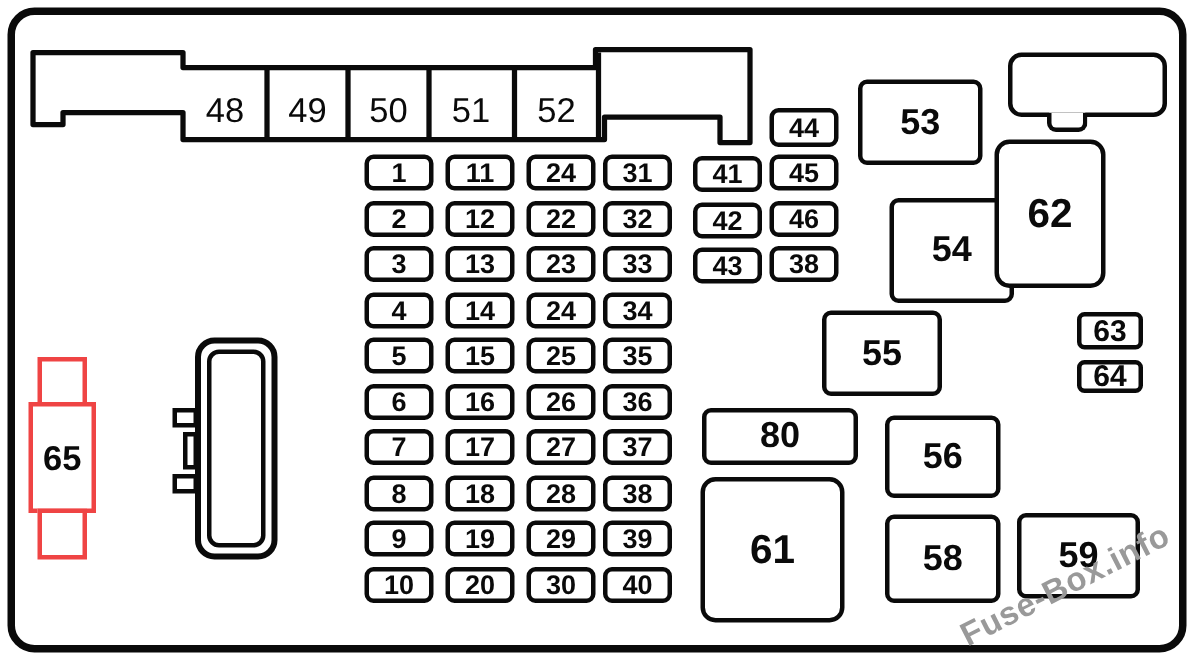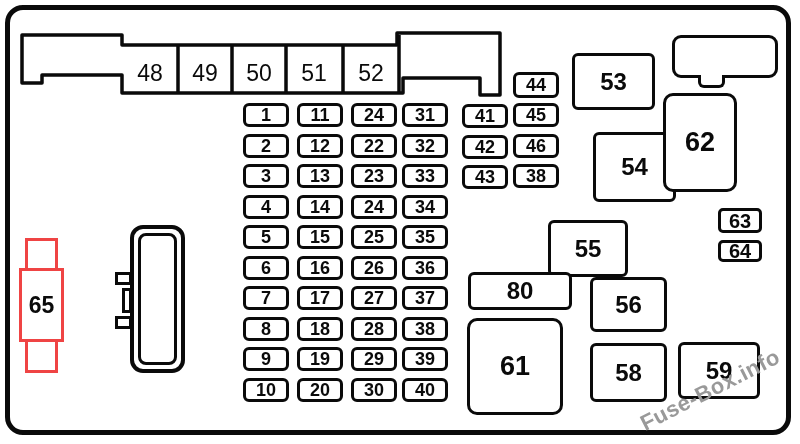--- a/index.html
+++ b/index.html
@@ -129,21 +129,21 @@
   <div class="fuse tall abs" style="left:513px;top:72px">44</div>
   <div class="fcol" style="left:513px;top:103px">
     <div class="fuse">45</div>
     <div class="fuse">46</div>
     <div class="fuse">38</div>
   </div>
 
   <div class="box" style="left:572px;top:53px;width:83px;height:57px">53</div>
   <div class="box" style="left:593px;top:132px;width:83px;height:70px">54</div>
   <div class="box big" style="left:663px;top:93px;width:74px;height:99px">62</div>
-  <div class="box" style="left:548px;top:220px;width:80px;height:57px">55</div>
+  <div class="box" style="left:548px;top:207px;width:80px;height:57px">55</div>
   <div class="box mini" style="left:718px;top:208px;width:44px;height:25px">63</div>
   <div class="box mini" style="left:718px;top:240px;width:44px;height:22px">64</div>
   <div class="box" style="left:468px;top:272px;width:104px;height:38px">80</div>
   <div class="box" style="left:590px;top:277px;width:77px;height:55px">56</div>
   <div class="box big" style="left:467px;top:318px;width:96px;height:97px">61</div>
   <div class="box" style="left:590px;top:343px;width:77px;height:59px">58</div>
   <div class="box" style="left:678px;top:342px;width:82px;height:57px">59</div>
 
   <div class="p65 abs" style="left:25px;top:238px;width:33px;height:33px"></div>
   <div id="p65mid" class="p65 abs" style="left:19px;top:268px;width:45px;height:74px">65</div>

